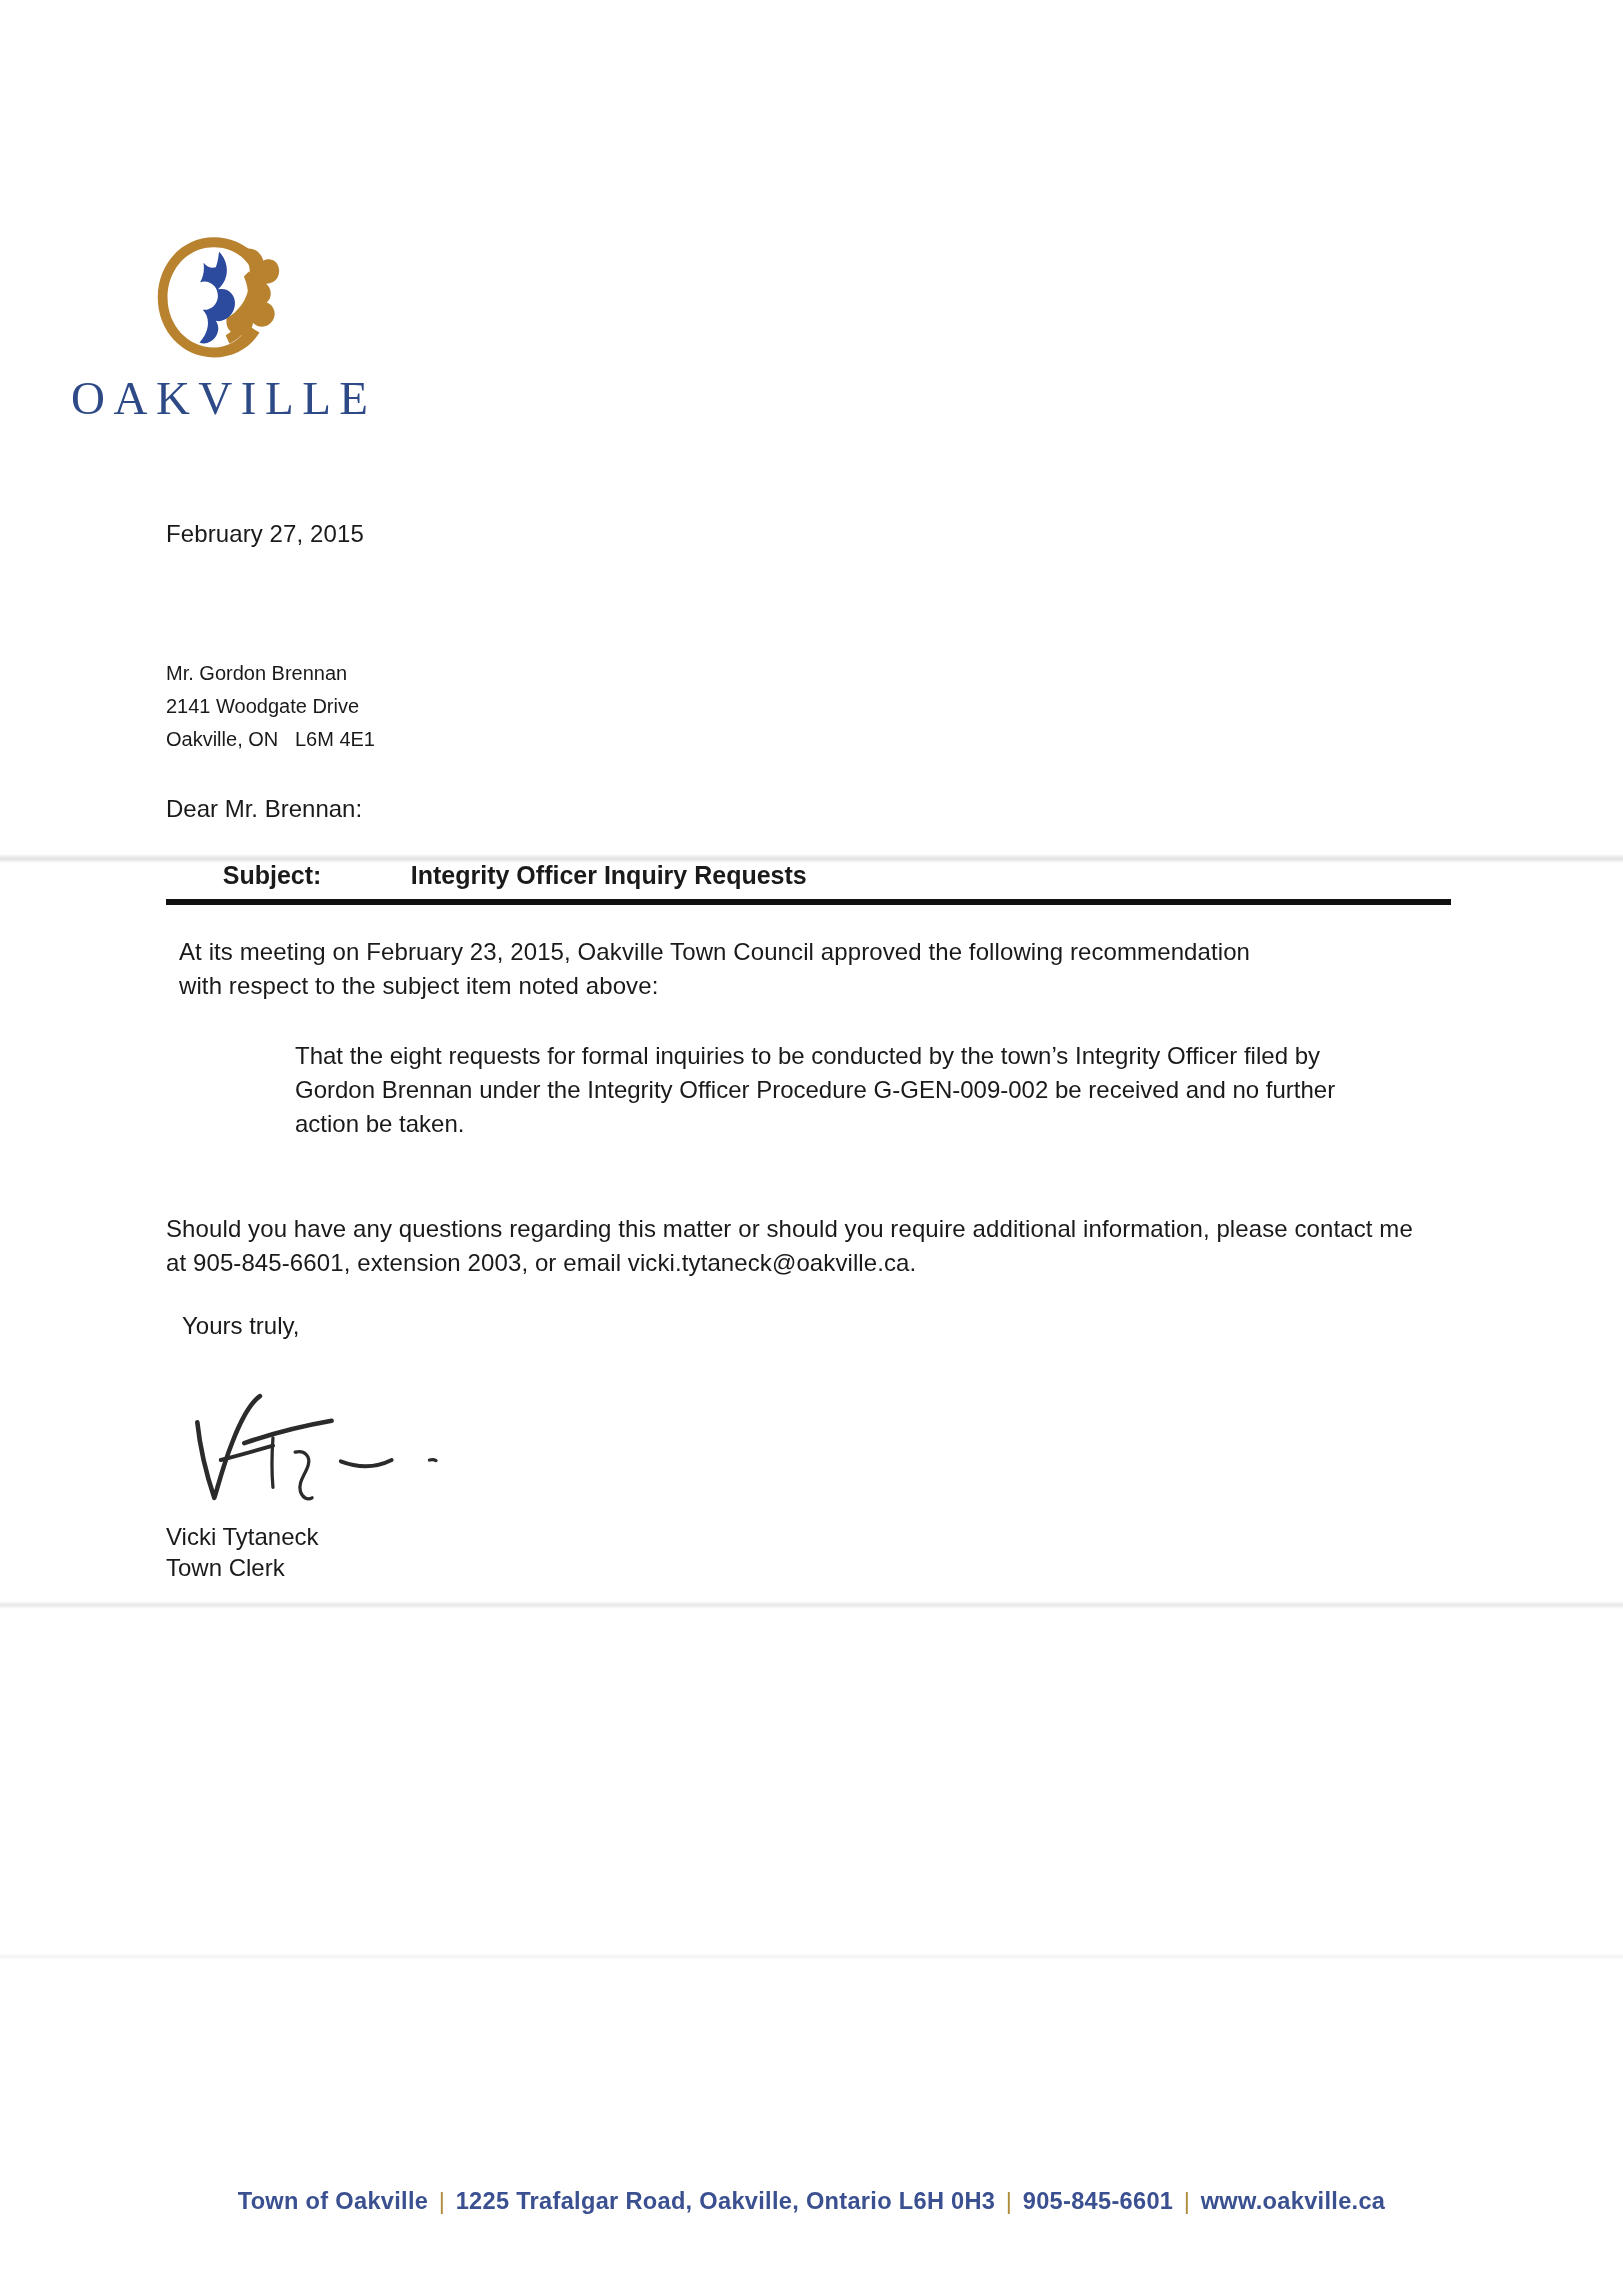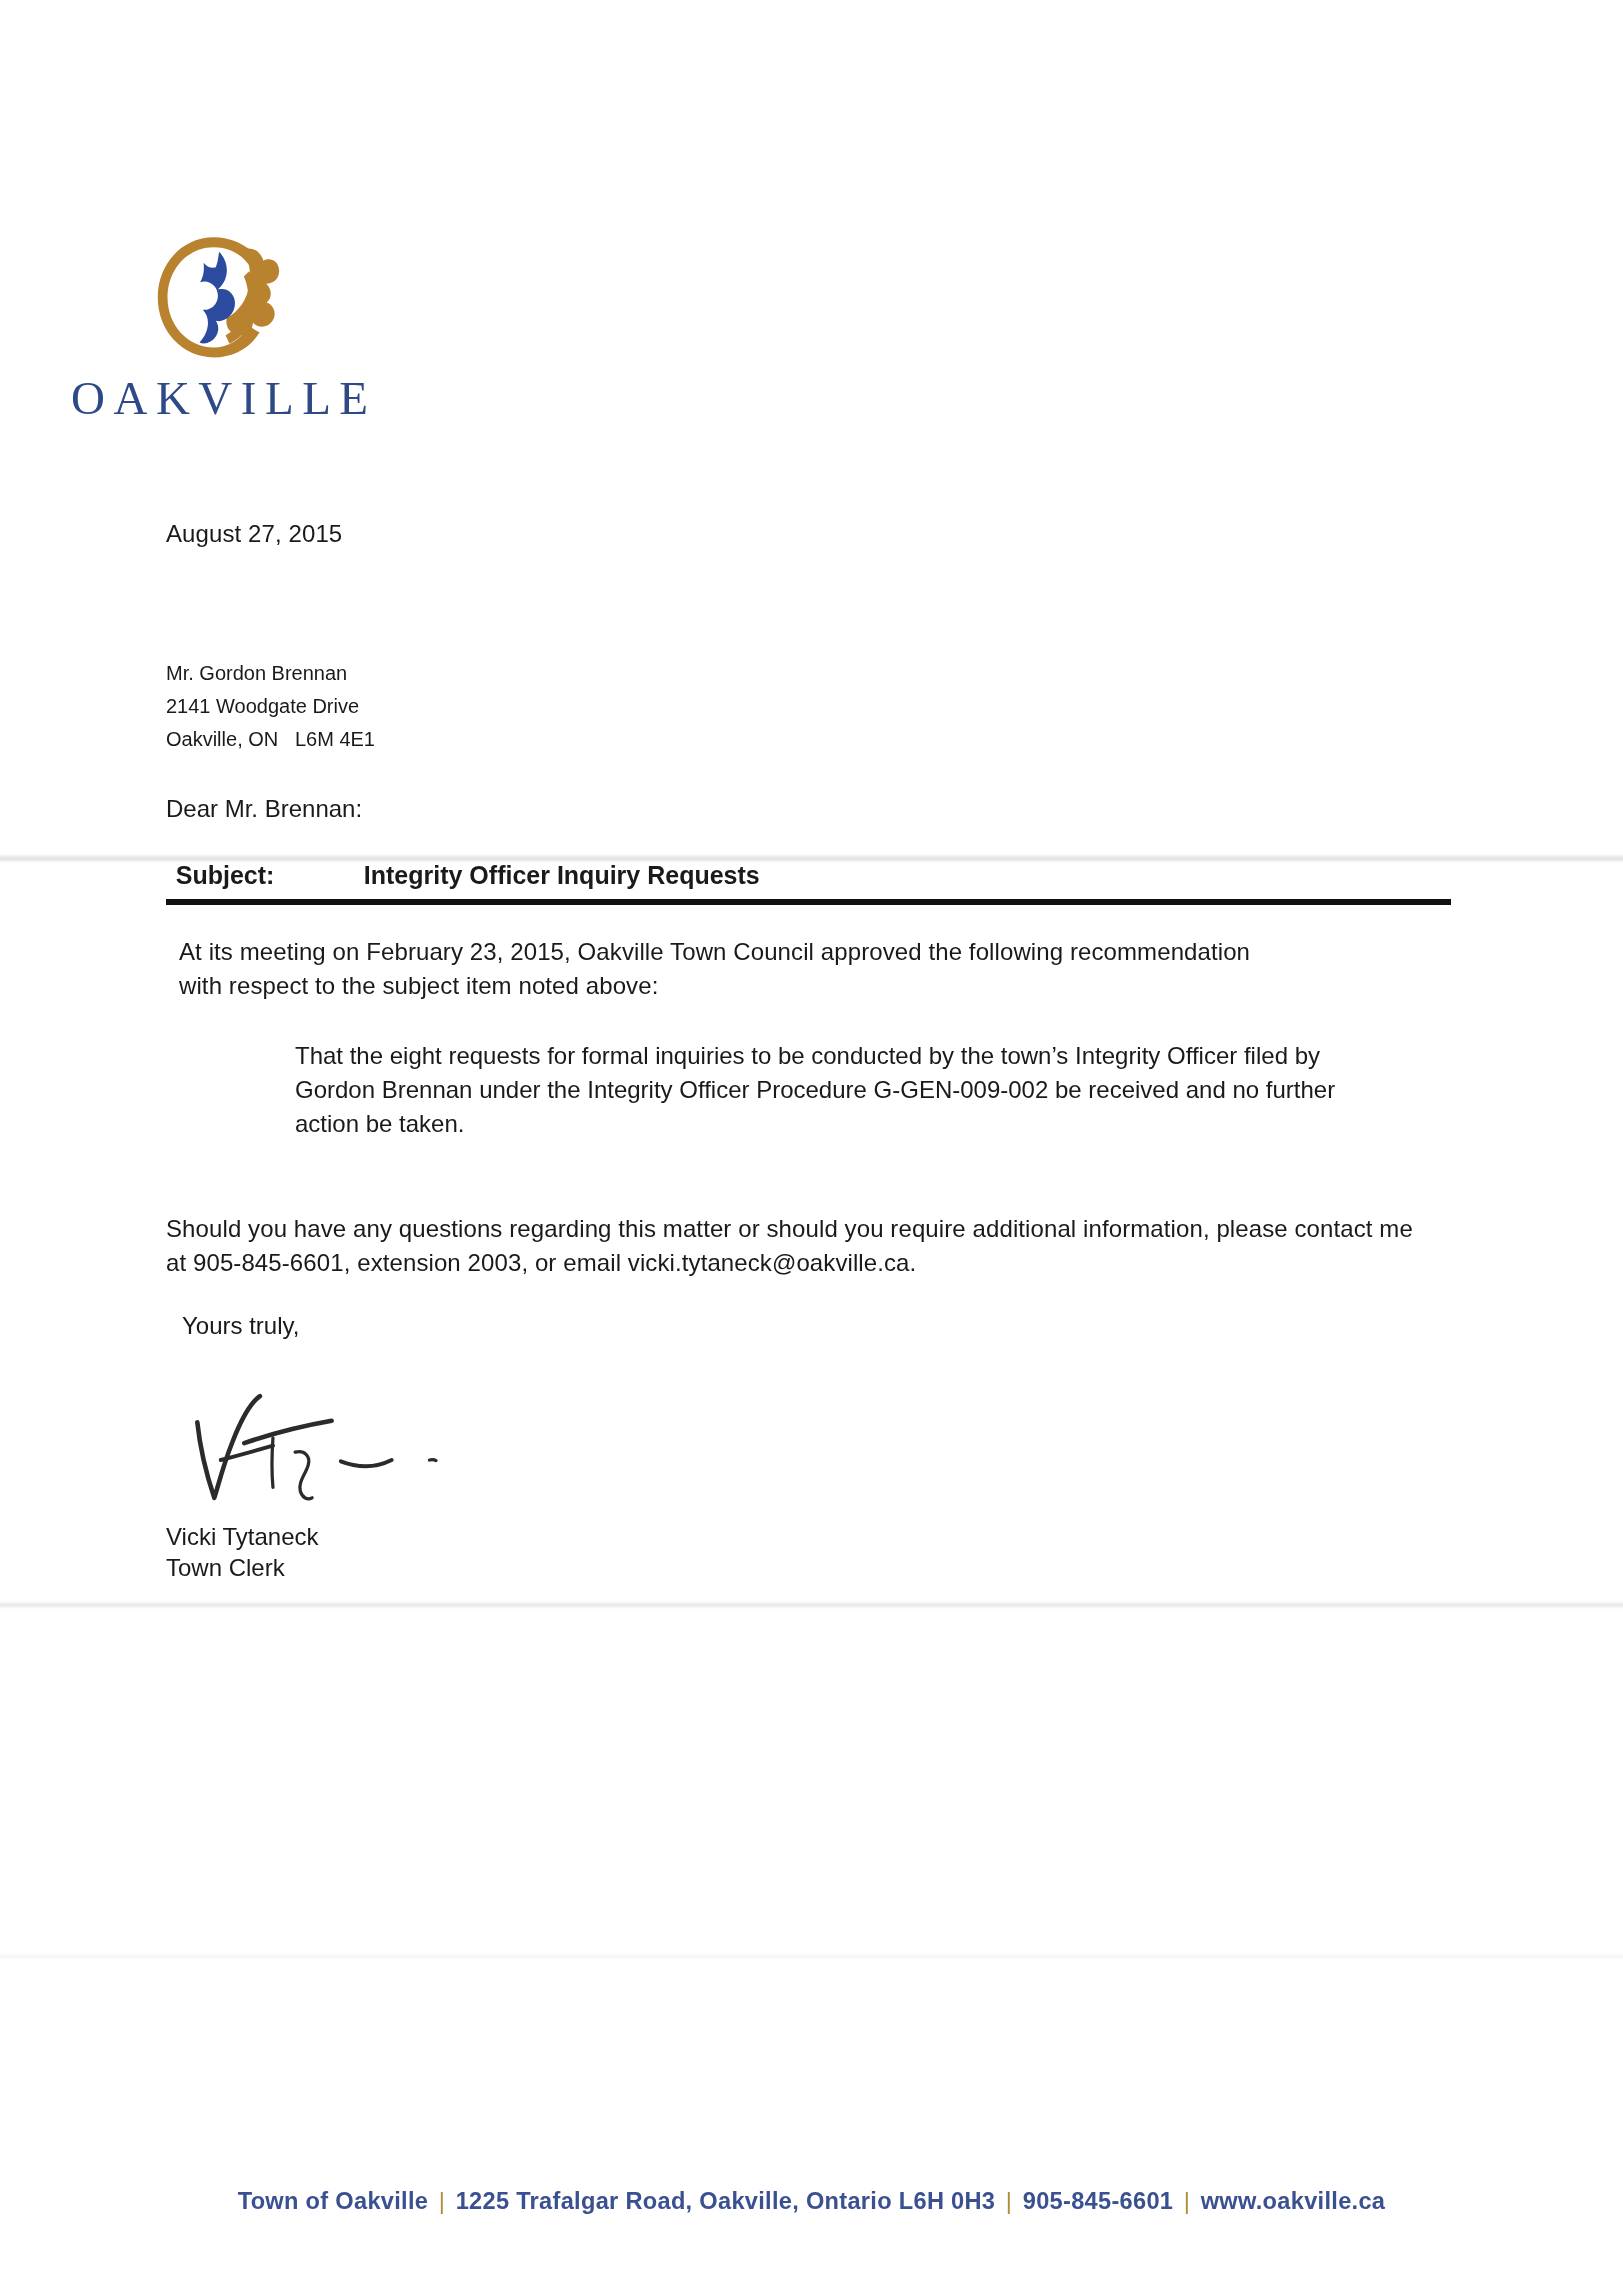--- a/index.html
+++ b/index.html
@@ -90,20 +90,21 @@
     top: 861px;
     left: 9.8px;
     width: 1276px;
     font-size: 25px;
     font-weight: bold;
     white-space: nowrap;
   }
   .subject-label {
     display: inline-block;
     width: 188px;
+    margin-left: 47px;
   }
   .subject-rule {
     position: absolute;
     top: 899px;
     left: 0px;
     width: 1285px;
     height: 5.9px;
     background: #111111;
   }
 
@@ -270,21 +271,21 @@
                  C 93 53, 100 56, 107 54
                  C 110 46, 111 38, 112 30 Z" fill="#2c4a9e"></path>
       </svg>
     </div>
 
     <div class="wordmark">OAKVILLE</div>
   </div>
 
   <div class="letter">
 
-    <div class="date-line">August 27, 2015</div>
+    <div class="date-line">February 27, 2015</div>
 
     <div class="address-block">
       <div>Mr. Gordon Brennan</div>
       <div>2141 Woodgate Drive</div>
       <div>Oakville, ON   L6M 4E1</div>
     </div>
 
     <div class="salutation">Dear Mr. Brennan:</div>
 
     <div class="subject-row">

